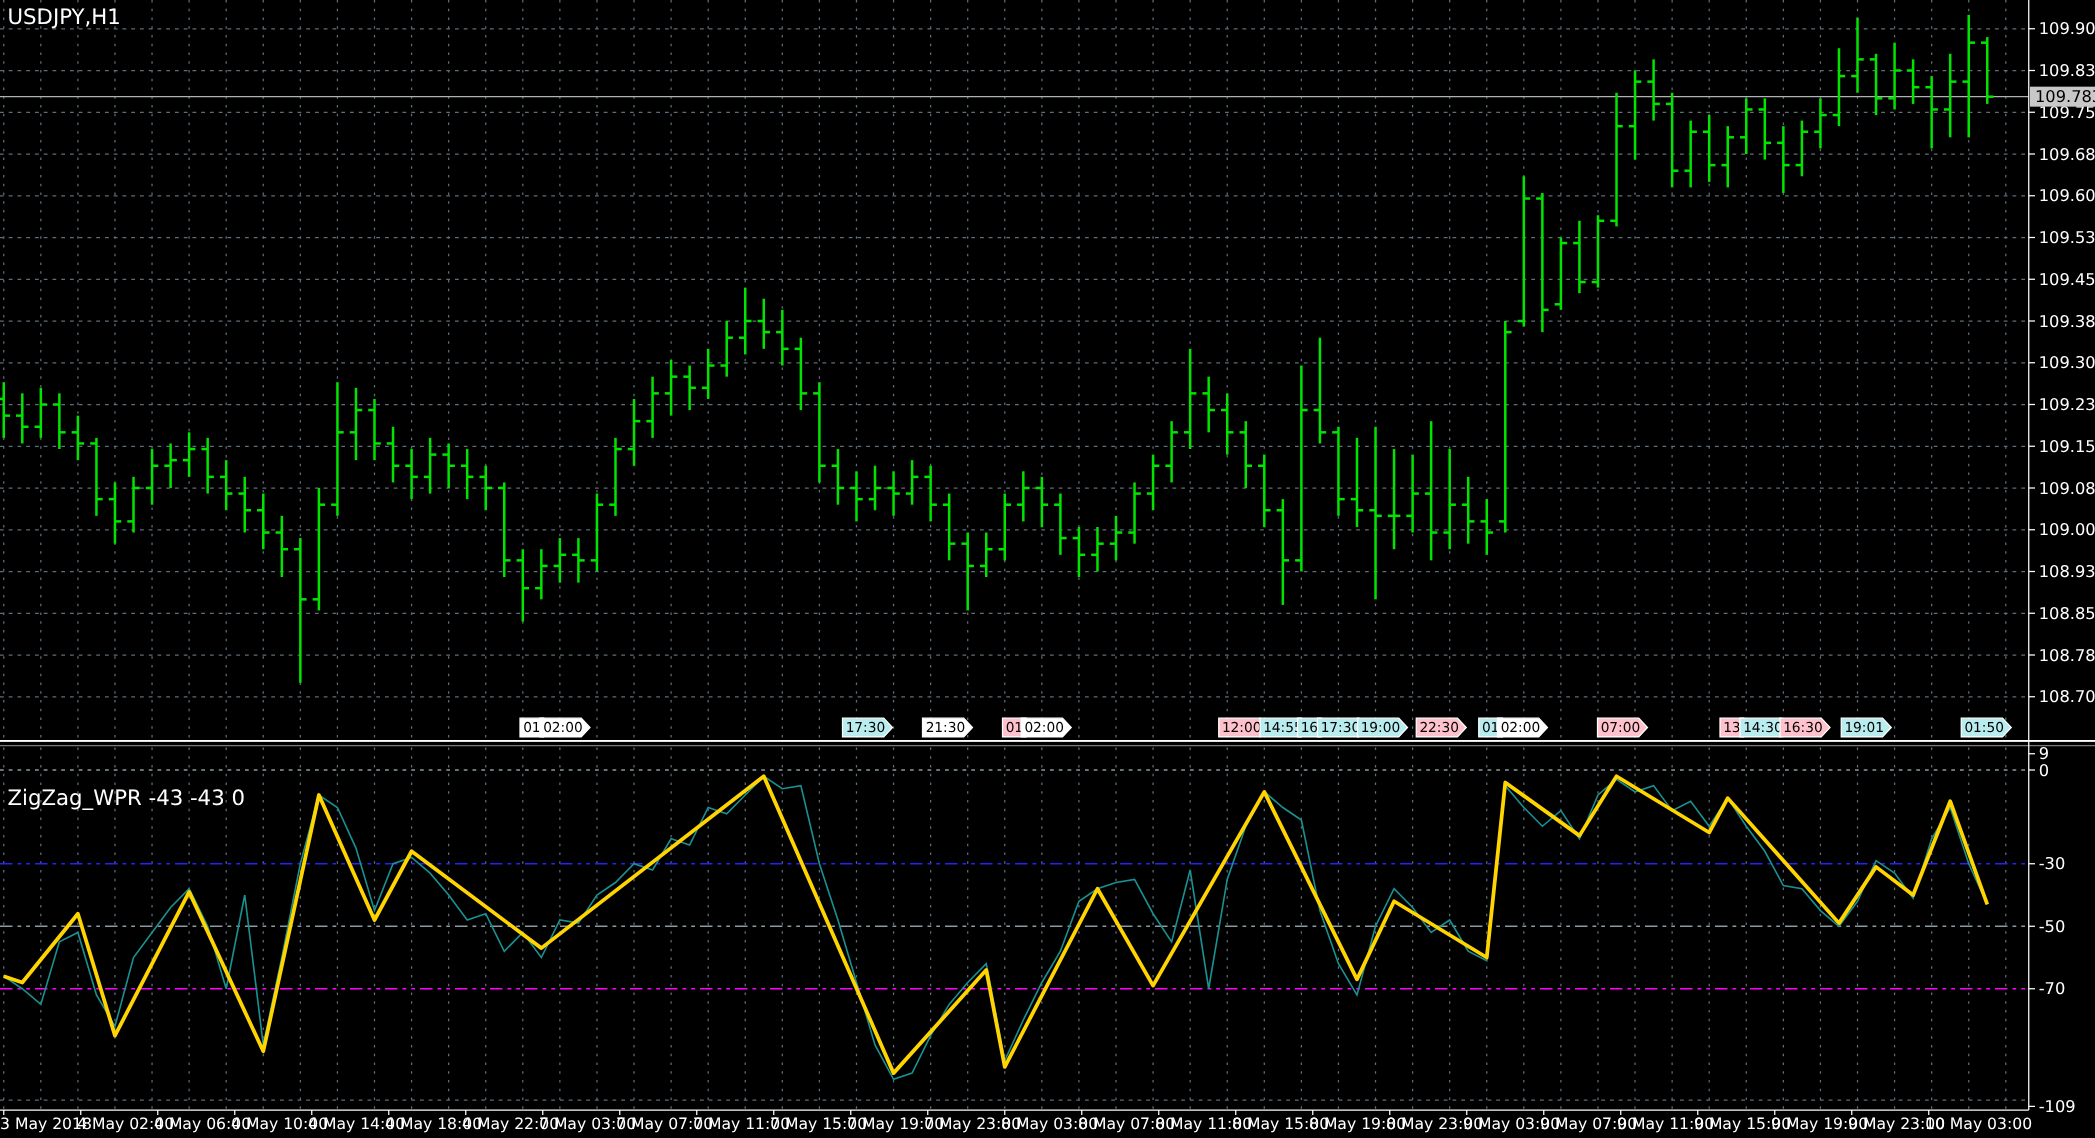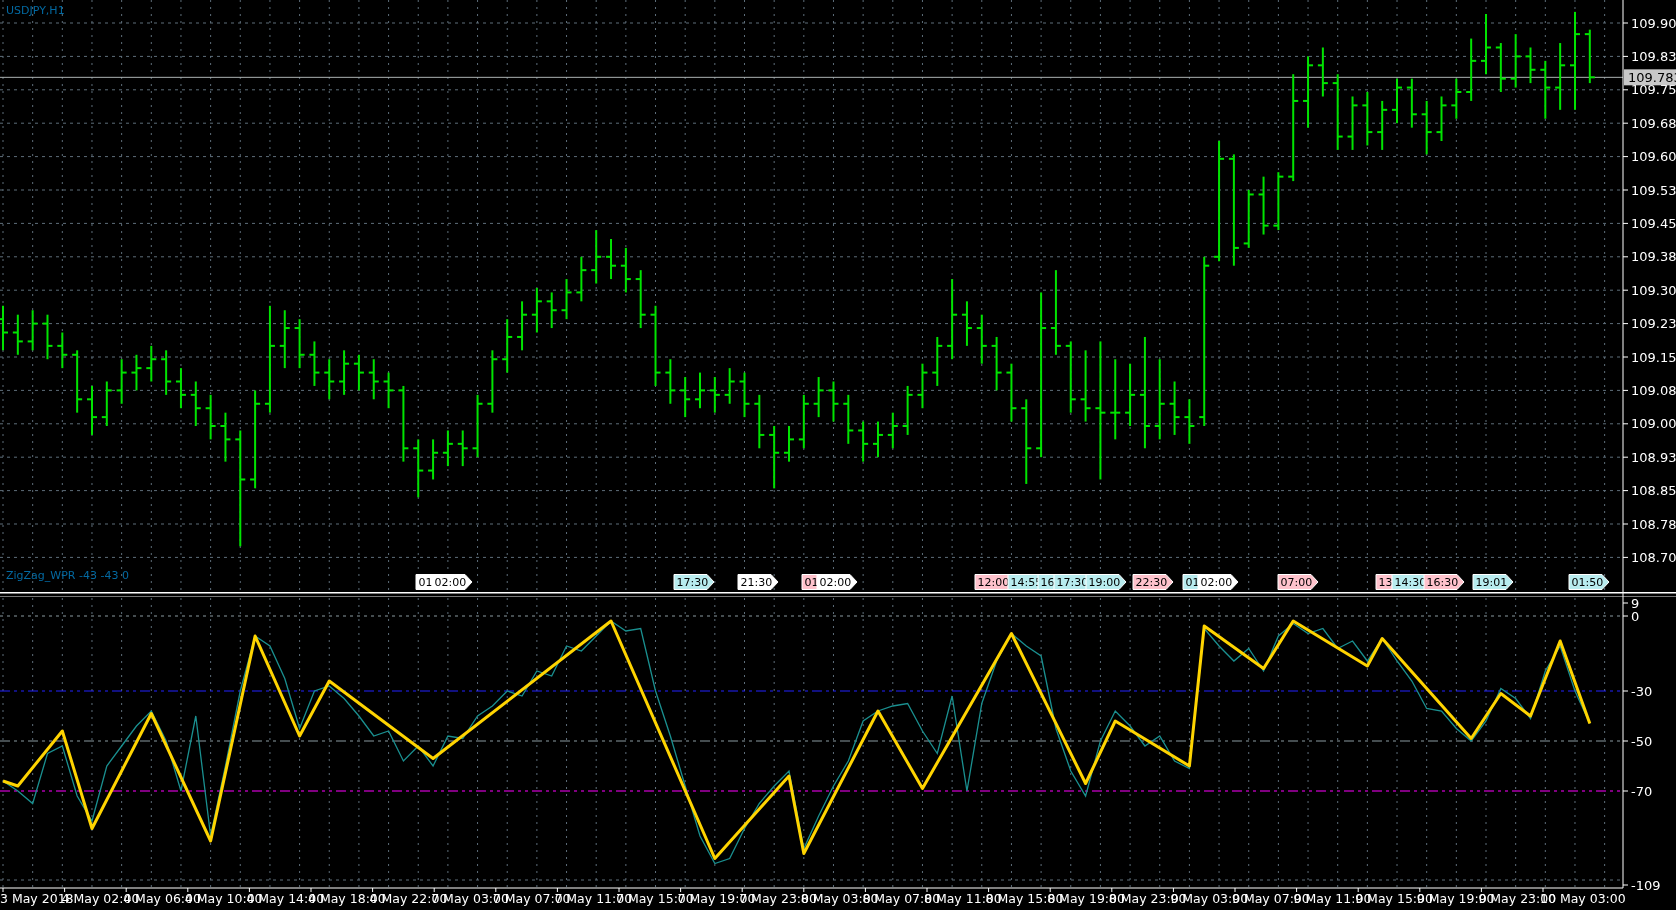--- a/index.html
+++ b/index.html
@@ -1,21 +1,21 @@
 <!DOCTYPE html>
 <html><head>
 <meta charset="utf-8">
 <style>
   html,body{margin:0;padding:0;background:#000;}
   #terminal{position:relative;width:1676px;height:910px;background:#000;overflow:hidden;
             font-family:"DejaVu Sans",sans-serif;}
   #chart-svg{position:absolute;left:0;top:0;}
-  .overlay-label{position:absolute;color:#0369a1;font-size:11px;white-space:pre;}
+  .overlay-label{position:absolute;color:#ffffff;font-size:17px;white-space:pre;}
   #symbol-label{left:6px;top:4px;}
-  #indicator-label{left:6px;top:569px;}
+  #indicator-label{left:6px;top:629px;}
 </style>
 </head>
 <body>
 
 <div id="terminal">
   <svg id="chart-svg" width="1676" height="910">
       <rect x="0" y="0" width="1676" height="910" fill="#000000"></rect>
       <g>
         <line x1="3" y1="0" x2="3" y2="592" stroke="#5E6E7A" stroke-width="1" stroke-dasharray="2 5"></line>
         <line x1="3" y1="598" x2="3" y2="888" stroke="#5E6E7A" stroke-width="1" stroke-dasharray="2 5"></line>

